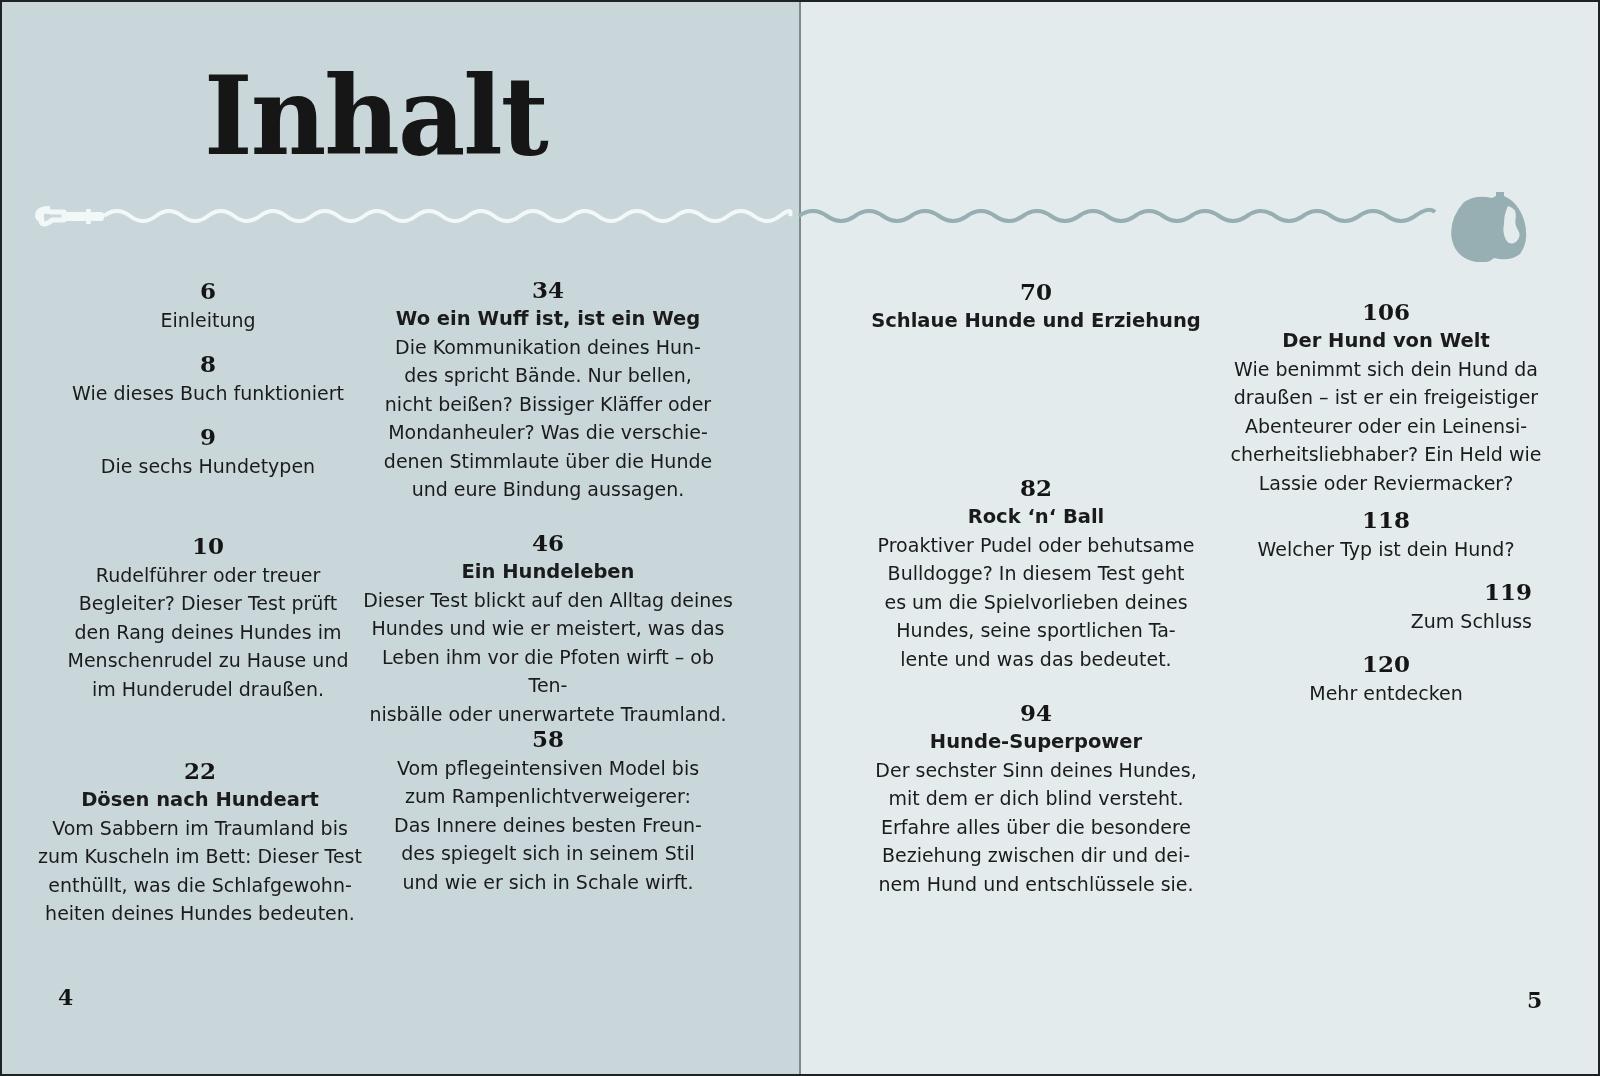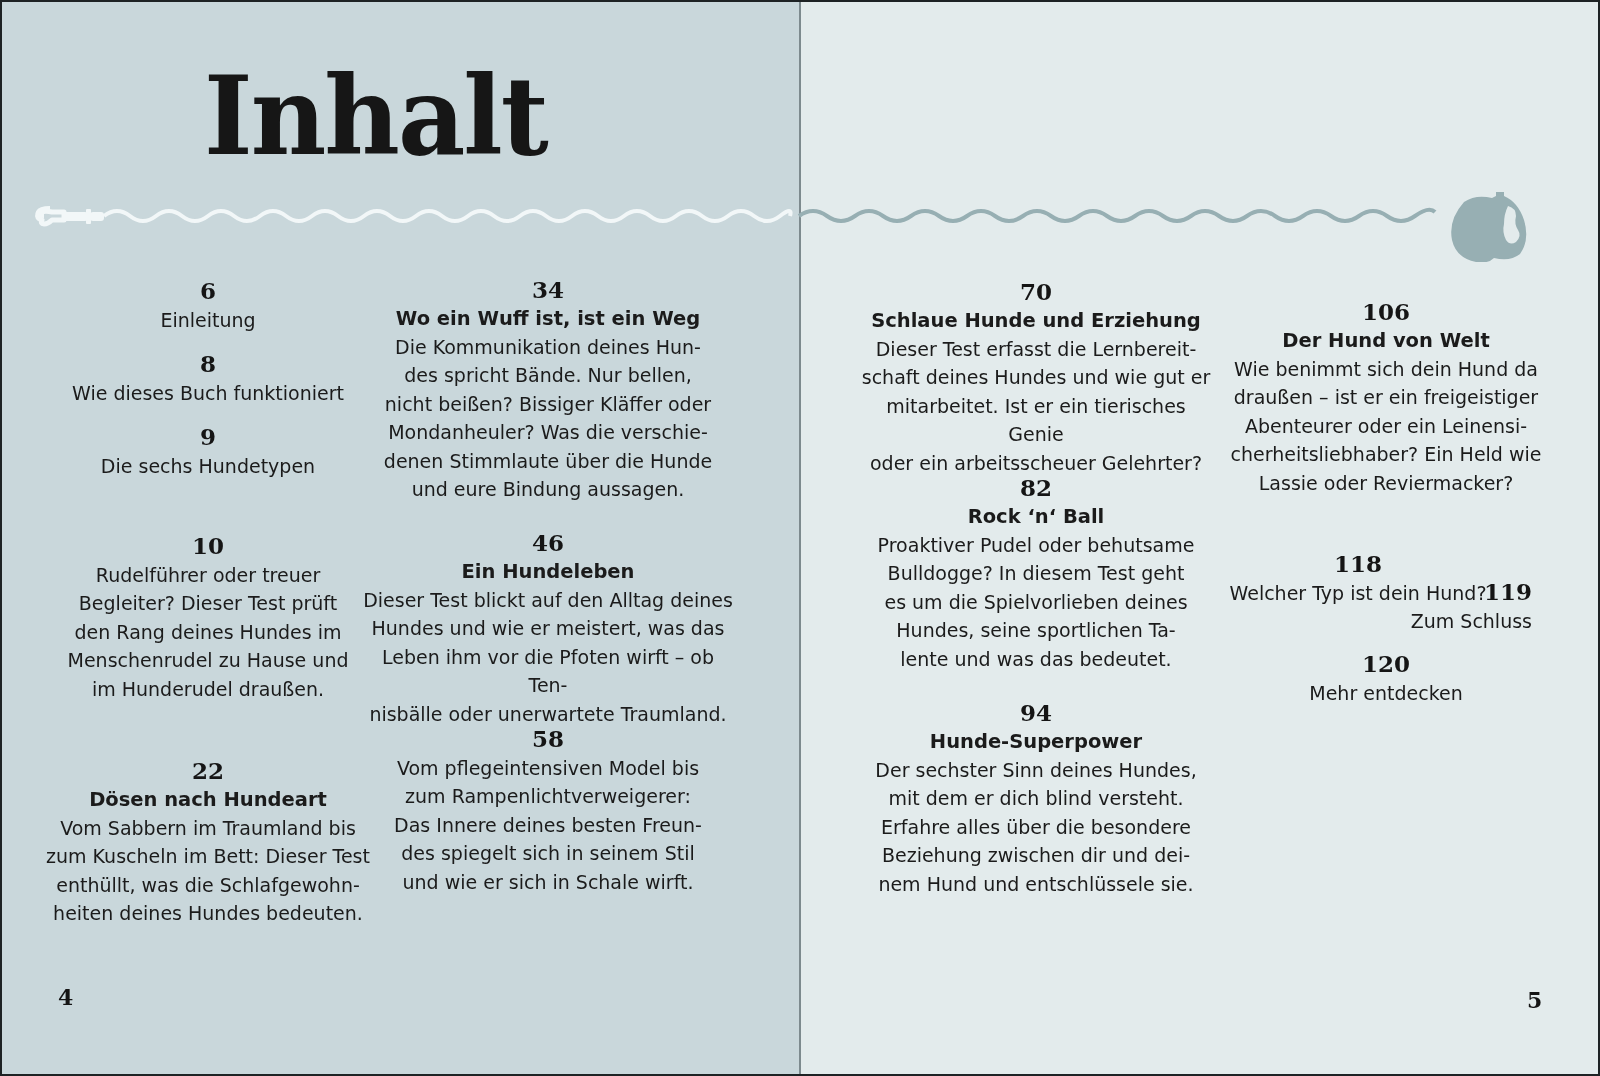--- a/index.html
+++ b/index.html
@@ -91,21 +91,21 @@
     <span class="desc">Die sechs Hundetypen</span>
   </div>
   <div class="entry" style="left:50px; top:531px; width:312px;">
     <span class="num">10</span>
     <span class="desc">Rudelführer oder treuer
 Begleiter? Dieser Test prüft
 den Rang deines Hundes im
 Menschenrudel zu Hause und
 im Hunderudel draußen.</span>
   </div>
-  <div class="entry" style="left:40px; top:756px; width:332px;text-align:center;">
+  <div class="entry" style="left:32px; top:756px; width:332px;text-align:center;">
     <span class="num">22</span>
     <span class="head">Dösen nach Hundeart</span>
     <span class="desc">Vom Sabbern im Traumland bis
 zum Kuscheln im Bett: Dieser Test
 enthüllt, was die Schlafgewohn-
 heiten deines Hundes bedeuten.</span>
   </div>
 
   <div class="entry" style="left:364px; top:275px; width:364px;">
     <span class="num">34</span>
@@ -130,24 +130,20 @@
     <span class="desc">Vom pflegeintensiven Model bis
 zum Rampenlichtverweigerer:
 Das Innere deines besten Freun-
 des spiegelt sich in seinem Stil
 und wie er sich in Schale wirft.</span>
   </div>
 
   <div class="entry" style="left:858px; top:277px; width:352px;">
     <span class="num">70</span>
     <span class="head">Schlaue Hunde und Erziehung</span>
-    <span class="desc">Dieser Test erfasst die Lernbereit-
-schaft deines Hundes und wie gut er
-mitarbeitet. Ist er ein tierisches Genie
-oder ein arbeitsscheuer Gelehrter?</span>
   </div>
   <div class="entry" style="left:868px; top:473px; width:332px;text-align:center;">
     <span class="num">82</span>
     <span class="head">Rock ‘n‘ Ball</span>
     <span class="desc">Proaktiver Pudel oder behutsame
 Bulldogge? In diesem Test geht
 es um die Spielvorlieben deines
 Hundes, seine sportlichen Ta-
 lente und was das bedeutet.</span>
   </div>
@@ -163,21 +159,21 @@
 
   <div class="entry" style="left:1218px; top:277px; width:332px;margin-top:20px;">
     <span class="num">106</span>
     <span class="head">Der Hund von Welt</span>
     <span class="desc">Wie benimmt sich dein Hund da
 draußen – ist er ein freigeistiger
 Abenteurer oder ein Leinensi-
 cherheitsliebhaber? Ein Held wie
 Lassie oder Reviermacker?</span>
   </div>
-  <div class="entry" style="left:1210px; top:505px; width:292px;margin-top:44px;">
+  <div class="entry" style="left:1238px; top:505px; width:292px;">
     <span class="num">118</span>
     <span class="desc">Welcher Typ ist dein Hund?</span>
   </div>
   <div class="entry" style="left:1238px; top:577px; width:292px;text-align:right;">
     <span class="num">119</span>
     <span class="desc">Zum Schluss</span>
   </div>
   <div class="entry" style="left:1238px; top:649px; width:292px;">
     <span class="num">120</span>
     <span class="desc">Mehr entdecken</span>

